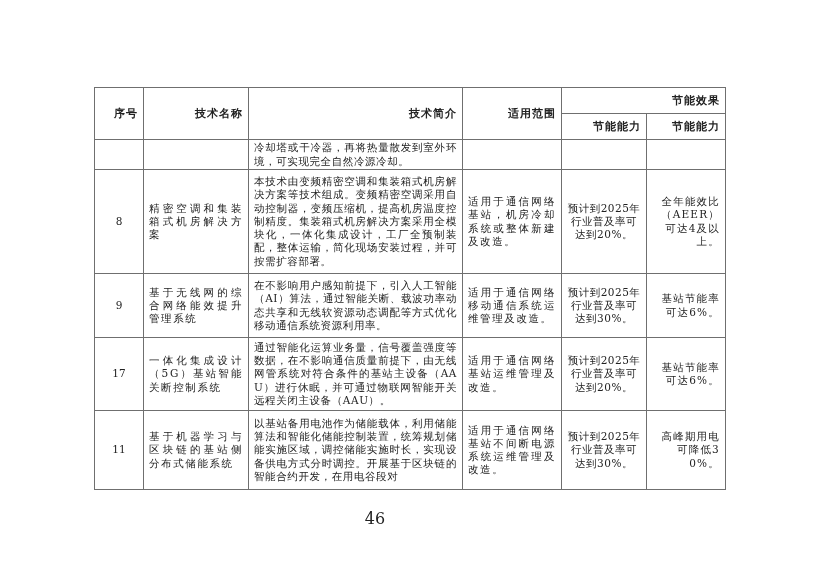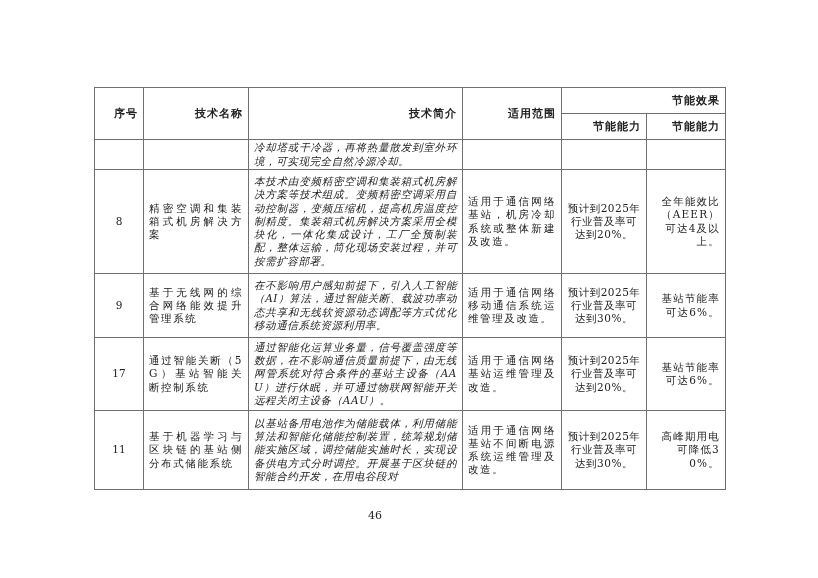--- a/index.html
+++ b/index.html
@@ -16,25 +16,25 @@
     padding: 0 5px;
     font-size: 10.5px;
     line-height: 13.2px;
     vertical-align: middle;
     word-break: break-all;
     overflow: hidden;
   }
   table.main th { font-weight: bold; text-align: right; font-size: 11px; letter-spacing: 1px; }
   .c-num { text-align: center; }
   .c-name { text-align: justify; letter-spacing: 1.6px; }
-  .c-desc { text-align: justify; letter-spacing: 0.6px; vertical-align: top; font-style: italic; }
+  .c-desc { text-align: justify; letter-spacing: 0.6px; vertical-align: top; }
   .c-scope { text-align: justify; letter-spacing: 1.6px; }
   .c-pot { text-align: center; letter-spacing: 0.5px; }
   .c-cap { text-align: right; letter-spacing: 1.2px; }
-  .page-number { position: absolute; left: 0; width: 750px; top: 509px; text-align: center; font-size: 11px; }
+  .page-number { position: absolute; left: 0; width: 750px; top: 509px; text-align: center; font-size: 16px; }
 </style>
 </head>
 <body>
 
 <div class="page">
   <table class="main">
     <colgroup>
       <col style="width:49px">
       <col style="width:105px">
       <col style="width:214px">
@@ -77,21 +77,21 @@
       <td class="c-num">9</td>
       <td class="c-name">基于无线网的综合网络能效提升管理系统</td>
       <td class="c-desc">在不影响用户感知前提下，引入人工智能（AI）算法，通过智能关断、载波功率动态共享和无线软资源动态调配等方式优化移动通信系统资源利用率。</td>
       <td class="c-scope">适用于通信网络移动通信系统运维管理及改造。</td>
       <td class="c-pot">预计到2025年行业普及率可达到30%。</td>
       <td class="c-cap">基站节能率可达6%。</td>
     </tr>
 
     <tr style="height:73px">
       <td class="c-num">17</td>
-      <td class="c-name">通过智能关断（5G）基站智能关断控制系统</td>
+      <td class="c-name">一体化集成设计（5G）基站智能关断控制系统</td>
       <td class="c-desc">通过智能化运算业务量，信号覆盖强度等数据，在不影响通信质量前提下，由无线网管系统对符合条件的基站主设备（AAU）进行休眠，并可通过物联网智能开关远程关闭主设备（AAU）。</td>
       <td class="c-scope">适用于通信网络基站运维管理及改造。</td>
       <td class="c-pot">预计到2025年行业普及率可达到20%。</td>
       <td class="c-cap">基站节能率可达6%。</td>
     </tr>
 
     <tr style="height:79px">
       <td class="c-num">11</td>
       <td class="c-name">基于机器学习与区块链的基站侧分布式储能系统</td>
       <td class="c-desc">以基站备用电池作为储能载体，利用储能算法和智能化储能控制装置，统筹规划储能实施区域，调控储能实施时长，实现设备供电方式分时调控。开展基于区块链的智能合约开发，在用电谷段对</td>

